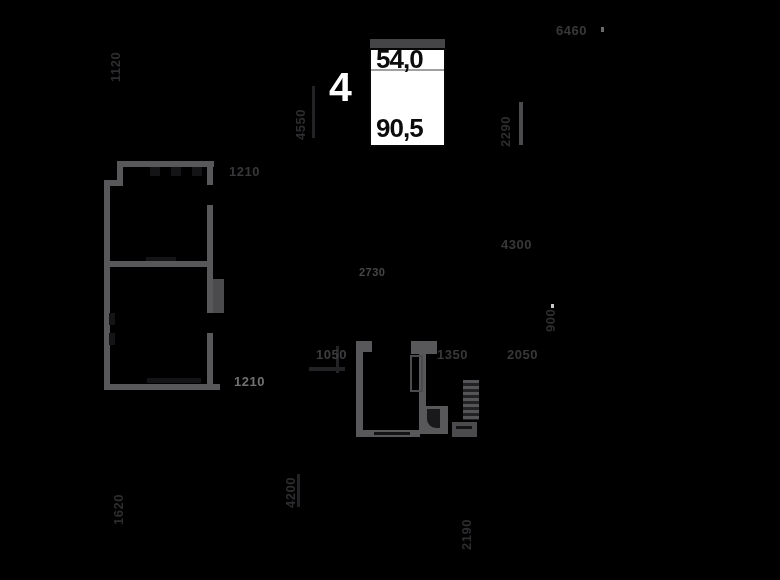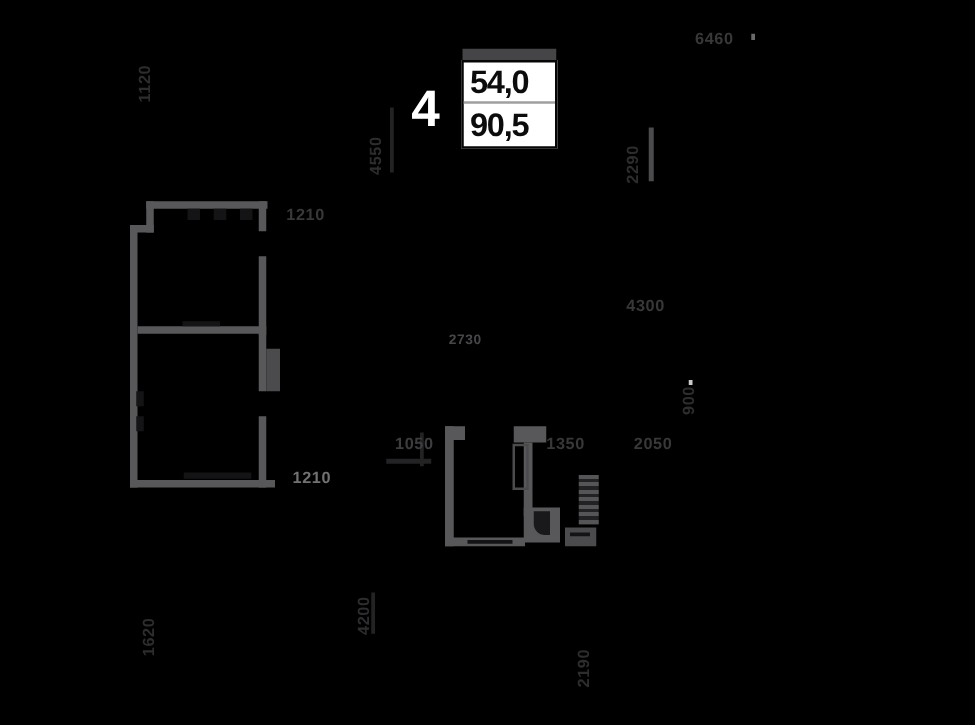--- a/index.html
+++ b/index.html
@@ -33,24 +33,24 @@
   
   .badge-group { position:absolute; left:327px; top:36px; width:122px; height:86px; cursor:pointer; }
   .badge-rooms {
     position:absolute; left:2px; top:31px; color:#ffffff;
     font-size:41px; font-weight:700; line-height:41px;
   }
   .badge-box { position:absolute; left:42px; top:3px; width:77px; }
   .badge-band { height:9px; background:#454547; margin:0 1px; }
   .badge-cells { background:#ffffff; border:2px solid #060606; }
   .badge-cell {
-    height:31px; display:flex; align-items:center; padding-left:5px;
+    height:19px; display:flex; align-items:center; padding-left:5px;
     color:#0c0c0c; font-size:26px; font-weight:700; letter-spacing:-1px;
   }
-  .badge-cell.bottom { height:34px; }
+  .badge-cell.bottom { height:34px;margin-top:40px; }
   .badge-divider { height:2px; background:#a0a0a2; }
 </style>
 </head>
 <body>
 
 <div class="stage">
 
   <div class="badge-group">
     <div class="badge-rooms">4</div>
     <div class="badge-box">

